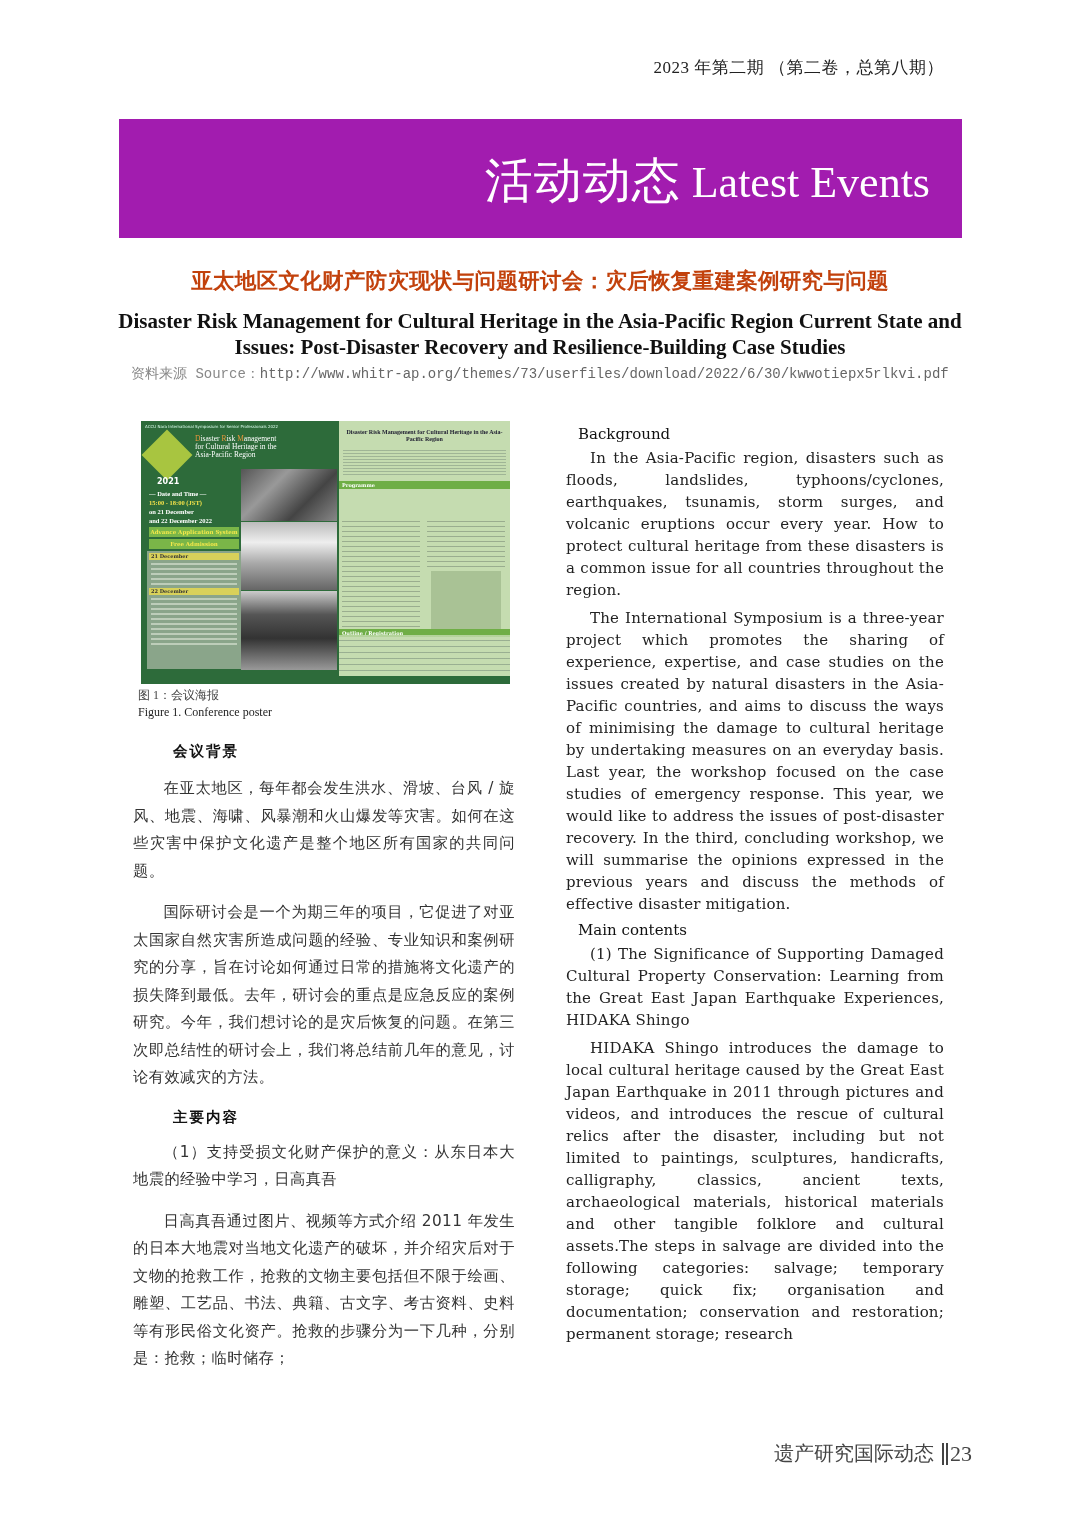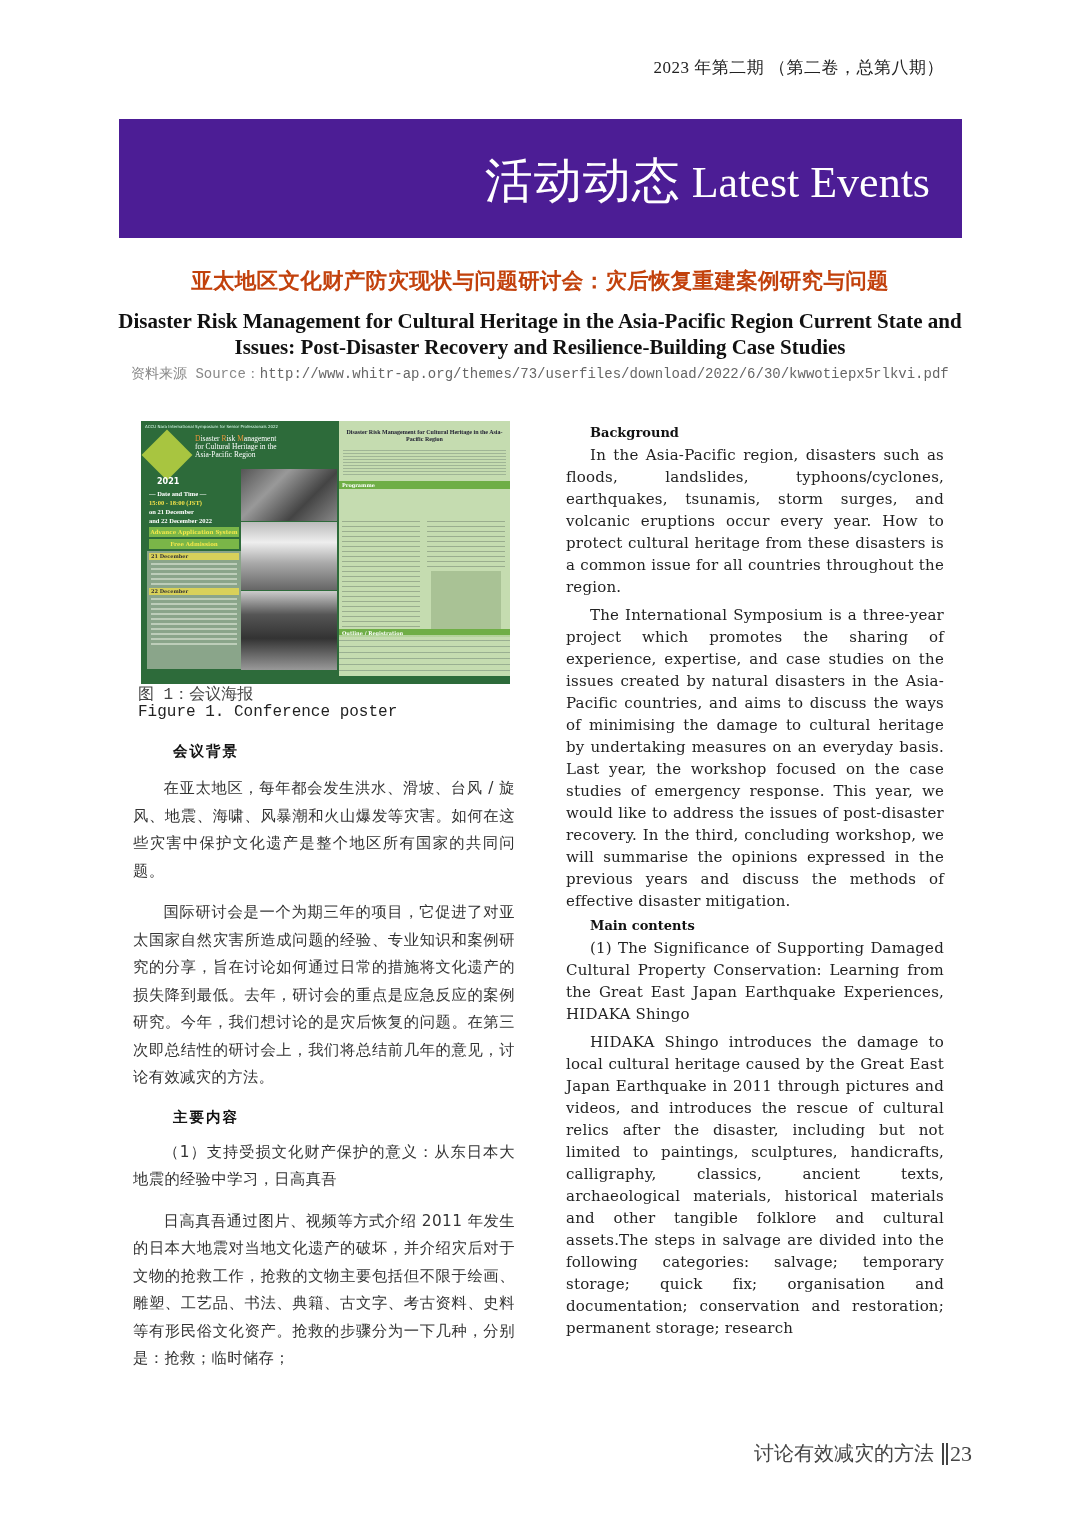--- a/index.html
+++ b/index.html
@@ -1,20 +1,20 @@
 <!DOCTYPE html>
 <html><head>
 <meta charset="utf-8">
 <style>
   html, body { margin:0; padding:0; }
   body { width:1080px; height:1525px; background:#ffffff; position:relative; overflow:hidden;
          font-family:"DejaVu Serif", serif; color:#222; }
   .issue { position:absolute; top:56px; right:136px; font-size:17px; color:#222;
            font-family:"Liberation Serif", serif; letter-spacing:0.5px; }
-  .banner { position:absolute; left:119px; top:119px; width:843px; height:119px; background:#4c1d95;
+  .banner { position:absolute; left:119px; top:119px; width:843px; height:119px; background:#a21caf;
             display:flex; align-items:center; justify-content:flex-end; }
   .banner-text { color:#fff; font-family:"Liberation Serif", serif; font-size:44px; margin-right:32px; margin-top:4px; }
   .banner-text .zh { font-size:48px; letter-spacing:1px; }
   .title-zh { position:absolute; left:0; width:1080px; top:266px; text-align:center;
               font-family:"DejaVu Sans", sans-serif; font-weight:bold; font-size:21.5px; color:#c2410c; letter-spacing:0.3px; }
   .title-en { position:absolute; left:110px; width:860px; top:308px; text-align:center;
               font-family:"Liberation Serif", serif; font-weight:bold; font-size:21px; line-height:26px; color:#111; }
   .source { position:absolute; left:131px; top:365px; font-family:Liberation Mono, monospace; font-size:14px; color:#666; }
   .poster { position:absolute; left:141px; top:421px; width:369px; height:263px; display:flex; }
   .poster-left { width:198px; height:100%; background:#2d6b3a; position:relative; overflow:hidden; }
@@ -32,27 +32,27 @@
   .pl-line { height:2px; background:#dfe8d8; margin:3px 4px; opacity:.6; }
   .pl-photo { position:absolute; left:100px; width:96px; background:#777; }
   .pl-foot { position:absolute; left:0; bottom:0; width:100%; height:14px; background:#2d6b3a; }
   .pr-title { text-align:center; font-size:6px; font-weight:bold; color:#223; margin-top:8px; font-family:"Liberation Serif", serif; line-height:7px; }
   .pr-text { margin:5px 4px; height:28px; background:repeating-linear-gradient(#c5dcb0 0 2px,#8fa48a 2px 3px); opacity:.7; }
   .pr-sec { height:8px; background:#6fae46; margin:4px 0; color:#fff; font-size:5px; font-weight:bold; padding-left:3px; line-height:8px; }
   .pr-col { position:absolute; width:78px; height:88px; background:repeating-linear-gradient(#c5dcb0 0 4px,#7d8e78 4px 5px); opacity:.6; }
   .pr-icons { position:absolute; left:92px; top:150px; width:70px; height:62px; background:#a9c295; }
   .pr-reg { position:absolute; left:0; top:213px; width:100%; height:40px; background:repeating-linear-gradient(#c5dcb0 0 5px,#8fa48a 5px 6px); opacity:.8; }
   .pr-foot { position:absolute; left:0; bottom:0; width:100%; height:8px; background:#2d6b3a; }
-  .caption { position:absolute; left:138px; top:687px; font-family:Liberation Mono, monospace; font-size:16px; line-height:17px; color:#222; }
+  .caption { position:absolute; left:138px; top:687px; font-family:Liberation Serif, serif; font-size:12px; line-height:17px; color:#222; }
   .caption .zh { color:#444; }
   .col-left { position:absolute; left:133px; top:742px; width:382px; font-family:"DejaVu Sans", sans-serif; }
   .h-zh { font-weight:bold; font-size:14.5px; color:#111; margin:0 0 0 40px; letter-spacing:2px; }
   .p-zh { font-size:15.3px; line-height:27.5px; color:#333; text-indent:2em; margin:0; text-align:justify; letter-spacing:0.4px; }
   .col-right { position:absolute; left:566px; top:425px; width:378px; font-family:"DejaVu Serif", serif; }
-  .h-en { font-weight:bold; font-size:13px; color:#111; margin:0 0 4px 24px; }
+  .h-en { font-weight:normal; font-size:15px; color:#111; margin:0 0 4px 12px; }
   .p-en { font-size:15px; line-height:22px; color:#222; text-indent:24px; margin:0; text-align:justify; letter-spacing:0.2px; }
   .footer { position:absolute; right:108px; top:1440px; font-family:"Liberation Serif", serif; font-size:20px; color:#444; display:flex; align-items:center; }
   .footer .bar { display:inline-block; width:2px; height:22px; background:#444; margin:0 1px 0 8px; }
   .footer .bar2 { display:inline-block; width:2px; height:22px; background:#444; margin:0 2px 0 1px; }
   .footer .pg { font-size:22px; }
 </style>
 </head>
 <body>
 
 <div class="issue">2023 年第二期 （第二卷，总第八期）</div>
@@ -141,17 +141,17 @@
 <div class="col-right">
   <div class="h-en">Background</div>
   <p class="p-en">In the Asia-Pacific region, disasters such as floods, landslides, typhoons/cyclones, earthquakes, tsunamis, storm surges, and volcanic eruptions occur every year. How to protect cultural heritage from these disasters is a common issue for all countries throughout the region.</p>
   <p class="p-en" style="margin-top:6px">The International Symposium is a three-year project which promotes the sharing of experience, expertise, and case studies on the issues created by natural disasters in the Asia-Pacific countries, and aims to discuss the ways of minimising the damage to cultural heritage by undertaking measures on an everyday basis. Last year, the workshop focused on the case studies of emergency response. This year, we would like to address the issues of post-disaster recovery. In the third, concluding workshop, we will summarise the opinions expressed in the previous years and discuss the methods of effective disaster mitigation.</p>
   <div class="h-en" style="margin-top:6px">Main contents</div>
   <p class="p-en">(1) The Significance of Supporting Damaged Cultural Property Conservation: Learning from the Great East Japan Earthquake Experiences, HIDAKA Shingo</p>
   <p class="p-en" style="margin-top:6px">HIDAKA Shingo introduces the damage to local cultural heritage caused by the Great East Japan Earthquake in 2011 through pictures and videos, and introduces the rescue of cultural relics after the disaster, including but not limited to paintings, sculptures, handicrafts, calligraphy, classics, ancient texts, archaeological materials, historical materials and other tangible folklore and cultural assets.The steps in salvage are divided into the following categories: salvage; temporary storage; quick fix; organisation and documentation; conservation and restoration; permanent storage; research</p>
 </div>
 
 <div class="footer">
-  <span>讨论有效减灾的方法</span>
+  <span>遗产研究国际动态</span>
   <span class="bar"></span>
     <span class="bar2"></span>
   <span class="pg">23</span>
 </div>
 
 </body></html>

